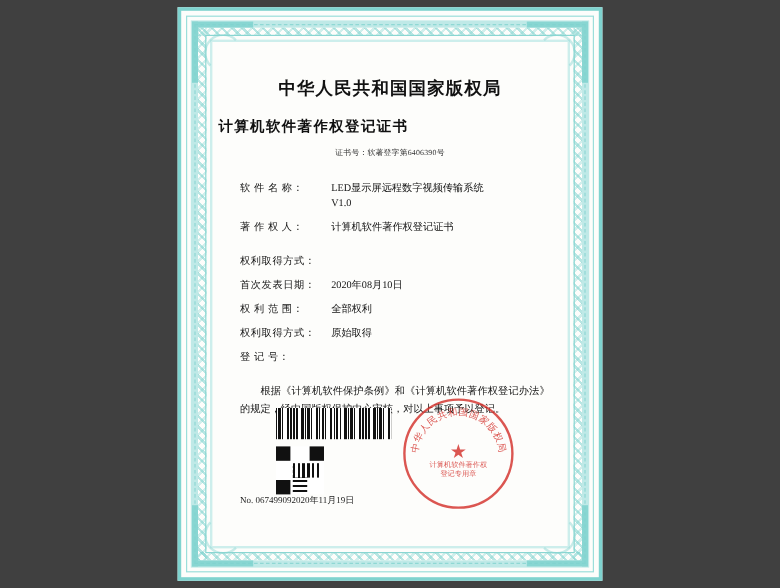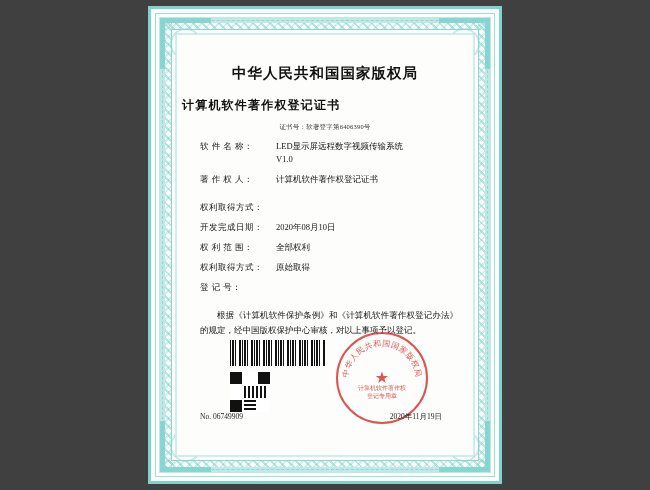--- a/index.html
+++ b/index.html
@@ -130,21 +130,21 @@
   }
   .cert-no {
     text-align: center;
     font-size: 6.5px;
     margin-top: 9px;
     color: #333;
     letter-spacing: .2px;
   }
 
   .fields {
-    margin-top: 8px;
+    margin-top: 18px;
     padding-left: 18px;
     padding-right: 6px;
   }
   .field-row {
     display: flex;
     align-items: flex-start;
     font-size: 8.5px;
     line-height: 13px;
     margin-bottom: 7px;
     color: #141414;
@@ -247,21 +247,20 @@
     line-height: 8px;
     color: #d4322c;
   }
 
   .footer {
     position: absolute;
     left: 18px;
     right: 26px;
     bottom: 28px;
     display: flex;
-    justify-content: space-between;
     font-size: 7.5px;
     color: #1d1d1d;
     margin-top: 40px;
   }
 </style>
 </head>
 <body>
 
 <div class="page">
   <div class="cert">
@@ -294,21 +293,21 @@
         </div>
         <div class="field-row">
           <div class="field-label">著 作 权 人：</div>
           <div class="field-value">计算机软件著作权登记证书</div>
         </div>
         <div class="gap-big"></div>
         <div class="field-row">
           <div class="field-label">权利取得方式：</div>
         </div>
         <div class="field-row">
-          <div class="field-label">开发完成日期：</div>
+          <div class="field-label">首次发表日期：</div>
           <div class="field-value">2020年08月10日</div>
         </div>
         <div class="field-row">
           <div class="field-label">权 利 范 围：</div>
           <div class="field-value">全部权利</div>
         </div>
         <div class="field-row">
           <div class="field-label">权利取得方式：</div>
           <div class="field-value">原始取得</div>
         </div>

